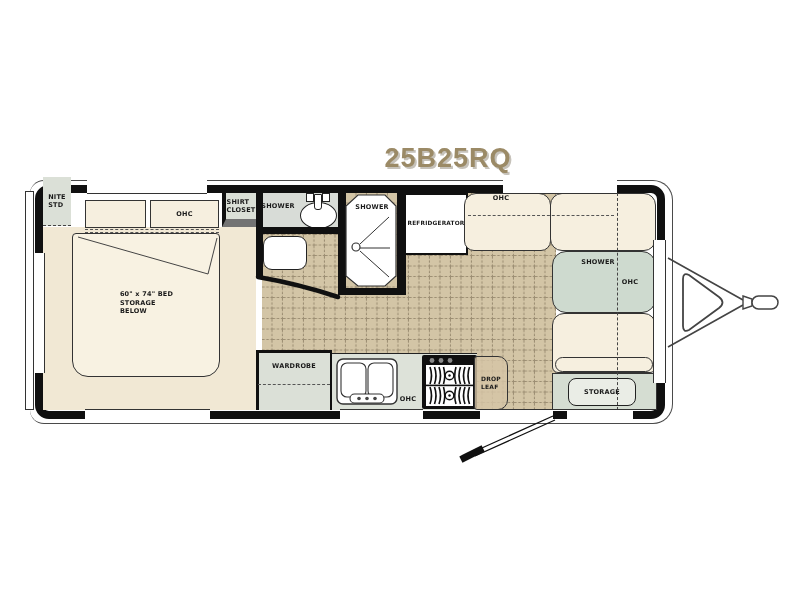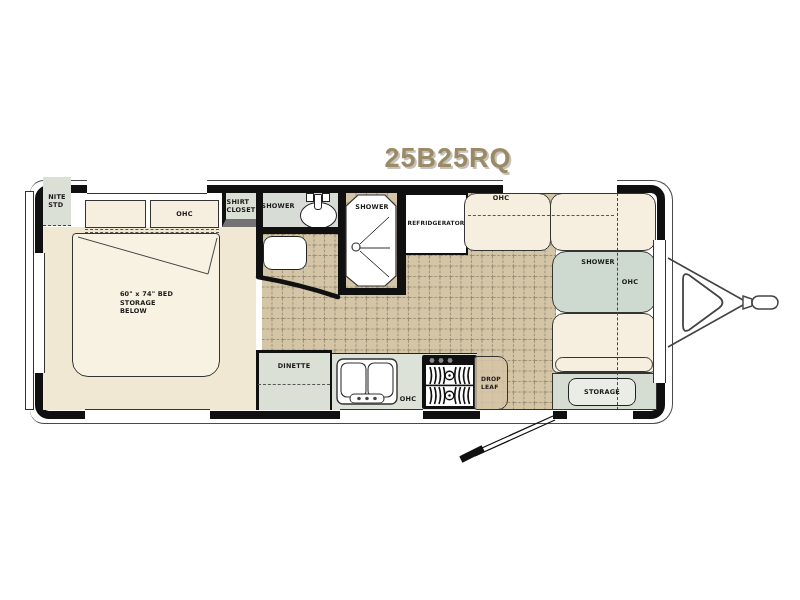--- a/index.html
+++ b/index.html
@@ -91,21 +91,21 @@
   <div class="abs" style="left:552px;top:251px;width:104px;height:62px;background:var(--table-green,#cedacf);border:1.3px solid #333;border-radius:14px;"></div>
   <div class="lbl" style="left:564px;top:257px;width:68px;height:10px;">SHOWER</div>
   <div class="lbl" style="left:612px;top:278px;width:36px;height:9px;">OHC</div>
   <div class="abs cream" style="left:552px;top:313px;width:104px;height:60px;border:1.2px solid #333;border-radius:12px 12px 6px 6px;"></div>
   <div class="abs cream" style="left:555px;top:357px;width:98px;height:15px;border:1.2px solid #333;border-radius:8px;"></div>
   <div class="abs" style="left:552px;top:373px;width:105px;height:37px;background:var(--storage-green,#d5ddd2);border:1.2px solid #333;"></div>
   <div class="abs lbl" style="left:568px;top:378px;width:68px;height:28px;background:#eaede6;border:1.4px solid #222;border-radius:8px;">STORAGE</div>
   <div class="abs" style="left:617px;top:193px;width:0;height:217px;border-left:1.2px dashed #444;"></div>
 
   <div class="abs panel" style="left:256px;top:350px;width:76px;height:60px;border-top:3px solid #101010;border-left:3px solid #101010;border-right:2px solid #101010;"></div>
-  <div class="lbl" style="left:258px;top:362px;width:72px;height:9px;">DINETTE</div>
+  <div class="lbl" style="left:258px;top:362px;width:72px;height:9px;">WARDROBE</div>
   <div class="abs" style="left:258px;top:384px;width:72px;height:0;border-top:1px dashed #555;"></div>
   <div class="abs" style="left:332px;top:353px;width:145px;height:57px;background:var(--counter-green,#dde2d9);border-top:1.5px solid #222;"></div>
   <svg style="left:336px;top:358px" width="62" height="48">
     <rect x="1" y="1" width="60" height="45" rx="6" fill="#fff" stroke="#333" stroke-width="1.4"></rect>
     <rect x="5" y="5" width="25" height="34" rx="6" fill="#fff" stroke="#333" stroke-width="1.1"></rect>
     <rect x="32" y="5" width="25" height="34" rx="6" fill="#fff" stroke="#333" stroke-width="1.1"></rect>
     <rect x="14" y="36" width="34" height="9" rx="4.5" fill="#fff" stroke="#333" stroke-width="1.1"></rect>
     <circle cx="23" cy="40.5" r="1.8" fill="#444"></circle>
       <circle cx="31" cy="40.5" r="1.8" fill="#444"></circle>
       <circle cx="39" cy="40.5" r="1.8" fill="#444"></circle>

